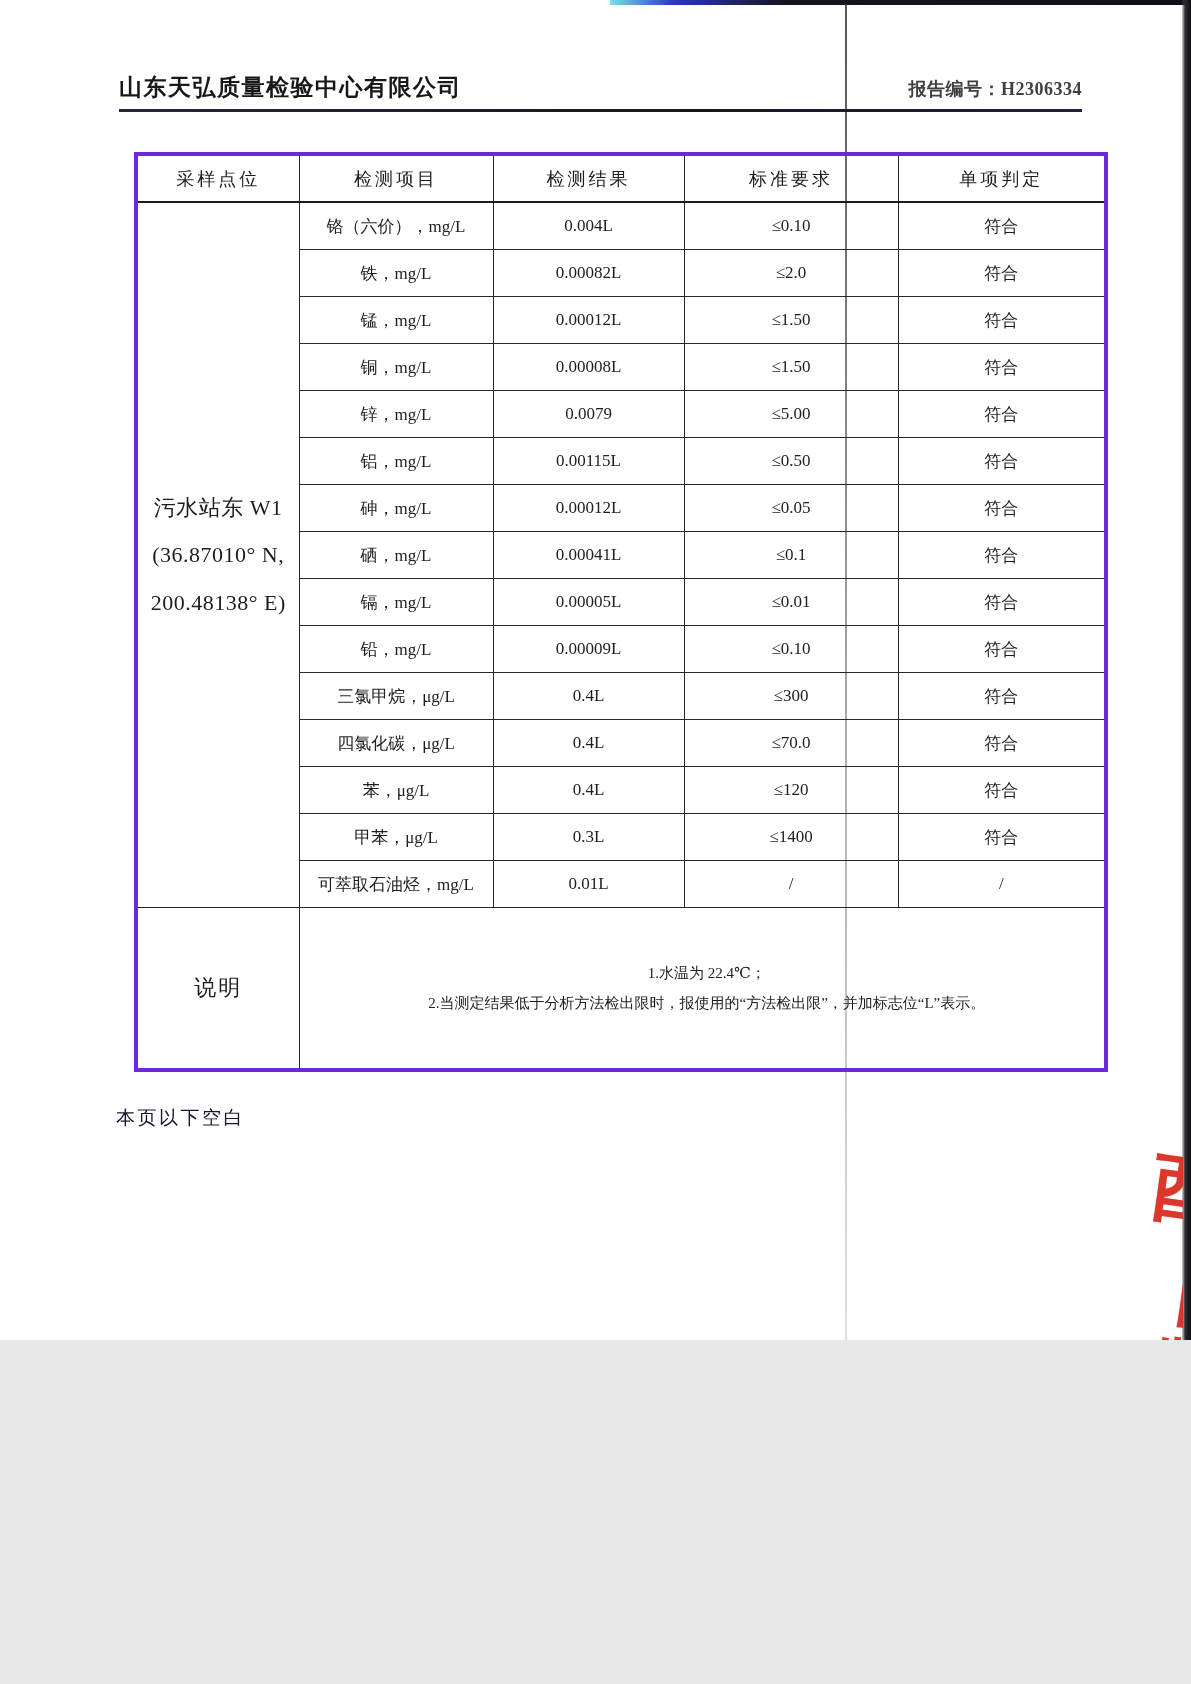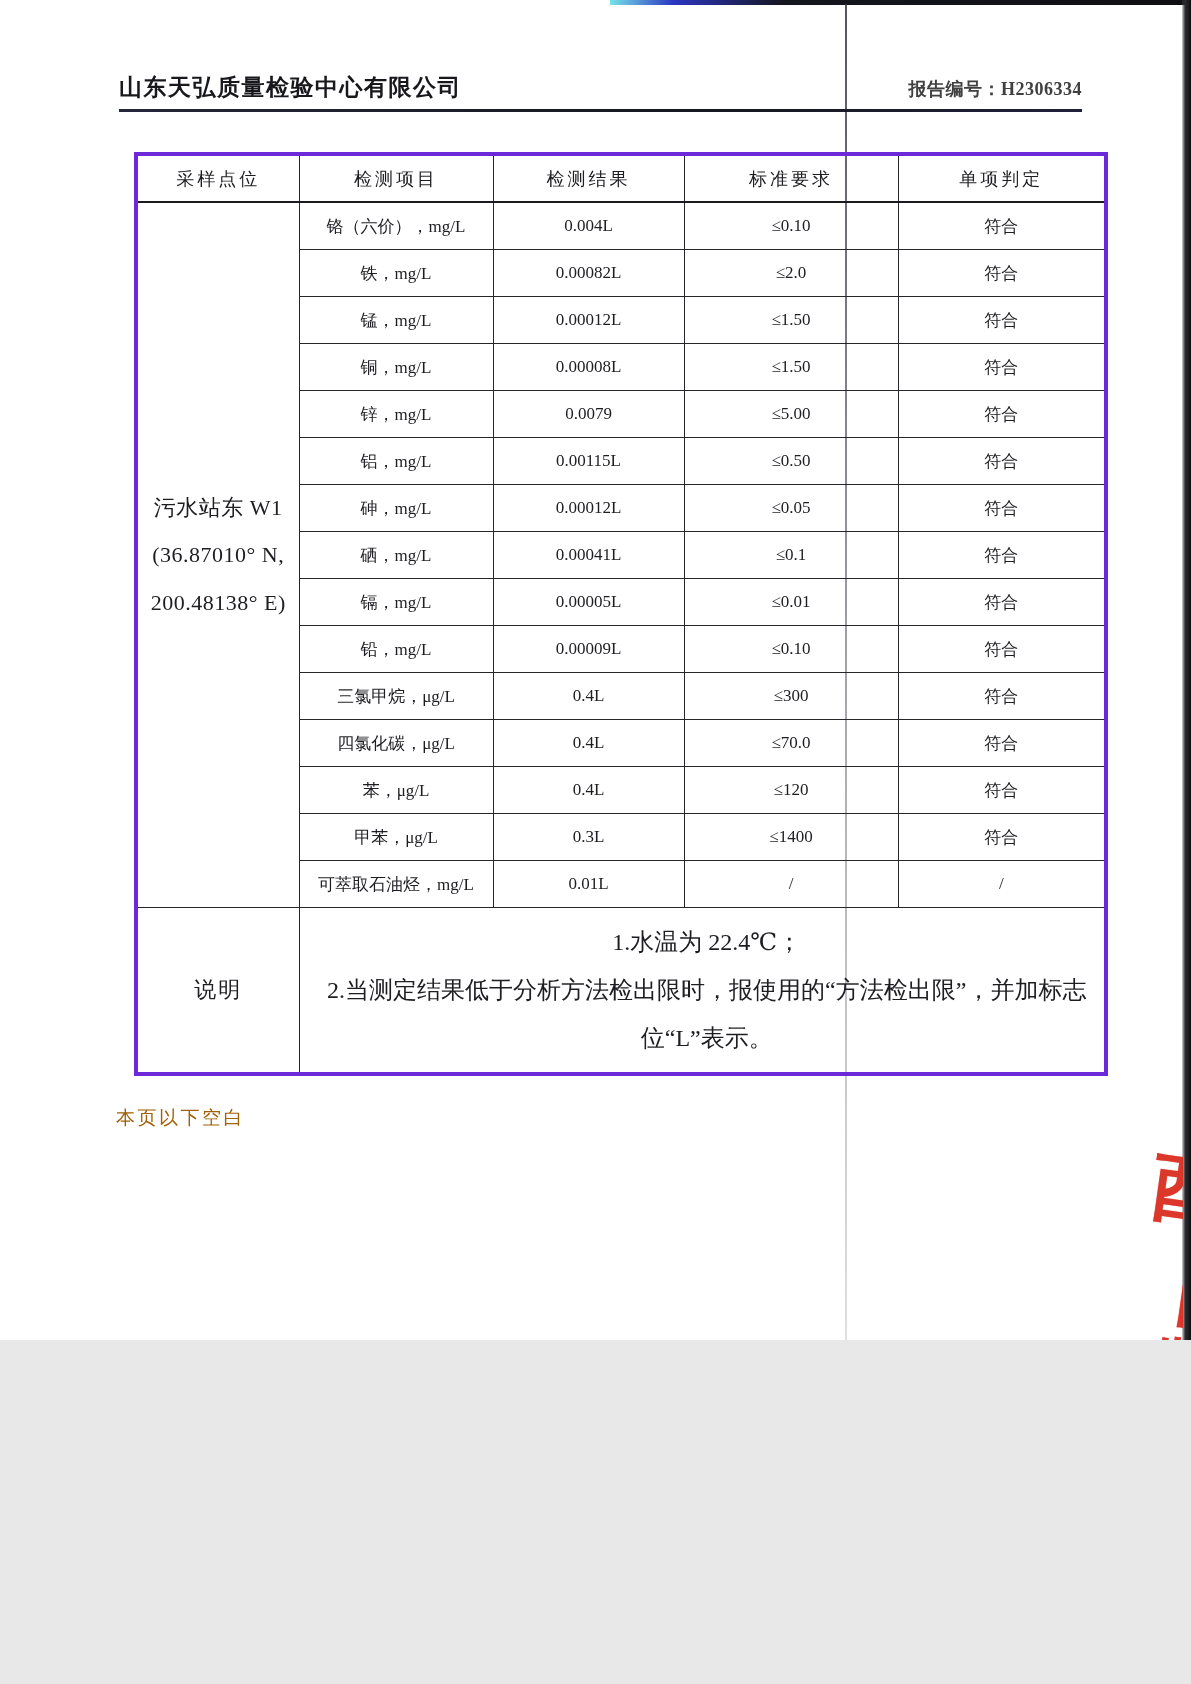--- a/index.html
+++ b/index.html
@@ -56,26 +56,26 @@
   table.results thead th {
     height:45px; font-weight:normal; font-size:18px; letter-spacing:3px;
     border-bottom:2.4px solid #1b1b1f;
   }
   table.results tbody tr.data-row td { height:46px; }
   .site-cell { line-height:2.15; font-size:22px; letter-spacing:0.5px; }
   .notes-label-cell { font-size:22px; letter-spacing:2px; }
   .notes-cell {
     text-align:left;
     padding:10px 6px 10px 16px !important;
-    line-height:2.0; font-size:24px; height:140px; vertical-align:middle;
+    line-height:2.0; font-size:15px; height:140px; vertical-align:middle;
   }
   
   .blank-note {
     position:absolute; left:116px; top:1105px;
-    font-size:19px; letter-spacing:2.5px; color:#a16207;
+    font-size:19px; letter-spacing:2.5px; color:#0f172a;
   }
   .footer-page {
     position:absolute; left:560px; top:1566px; transform:translateX(-50%);
     font-size:15.5px; letter-spacing:3px; color:#c2410c; white-space:nowrap;
   }
   
   .stamp {
     position:absolute; left:1150px; top:1146px; width:33px; height:252px;
     overflow:hidden; pointer-events:none;
   }

